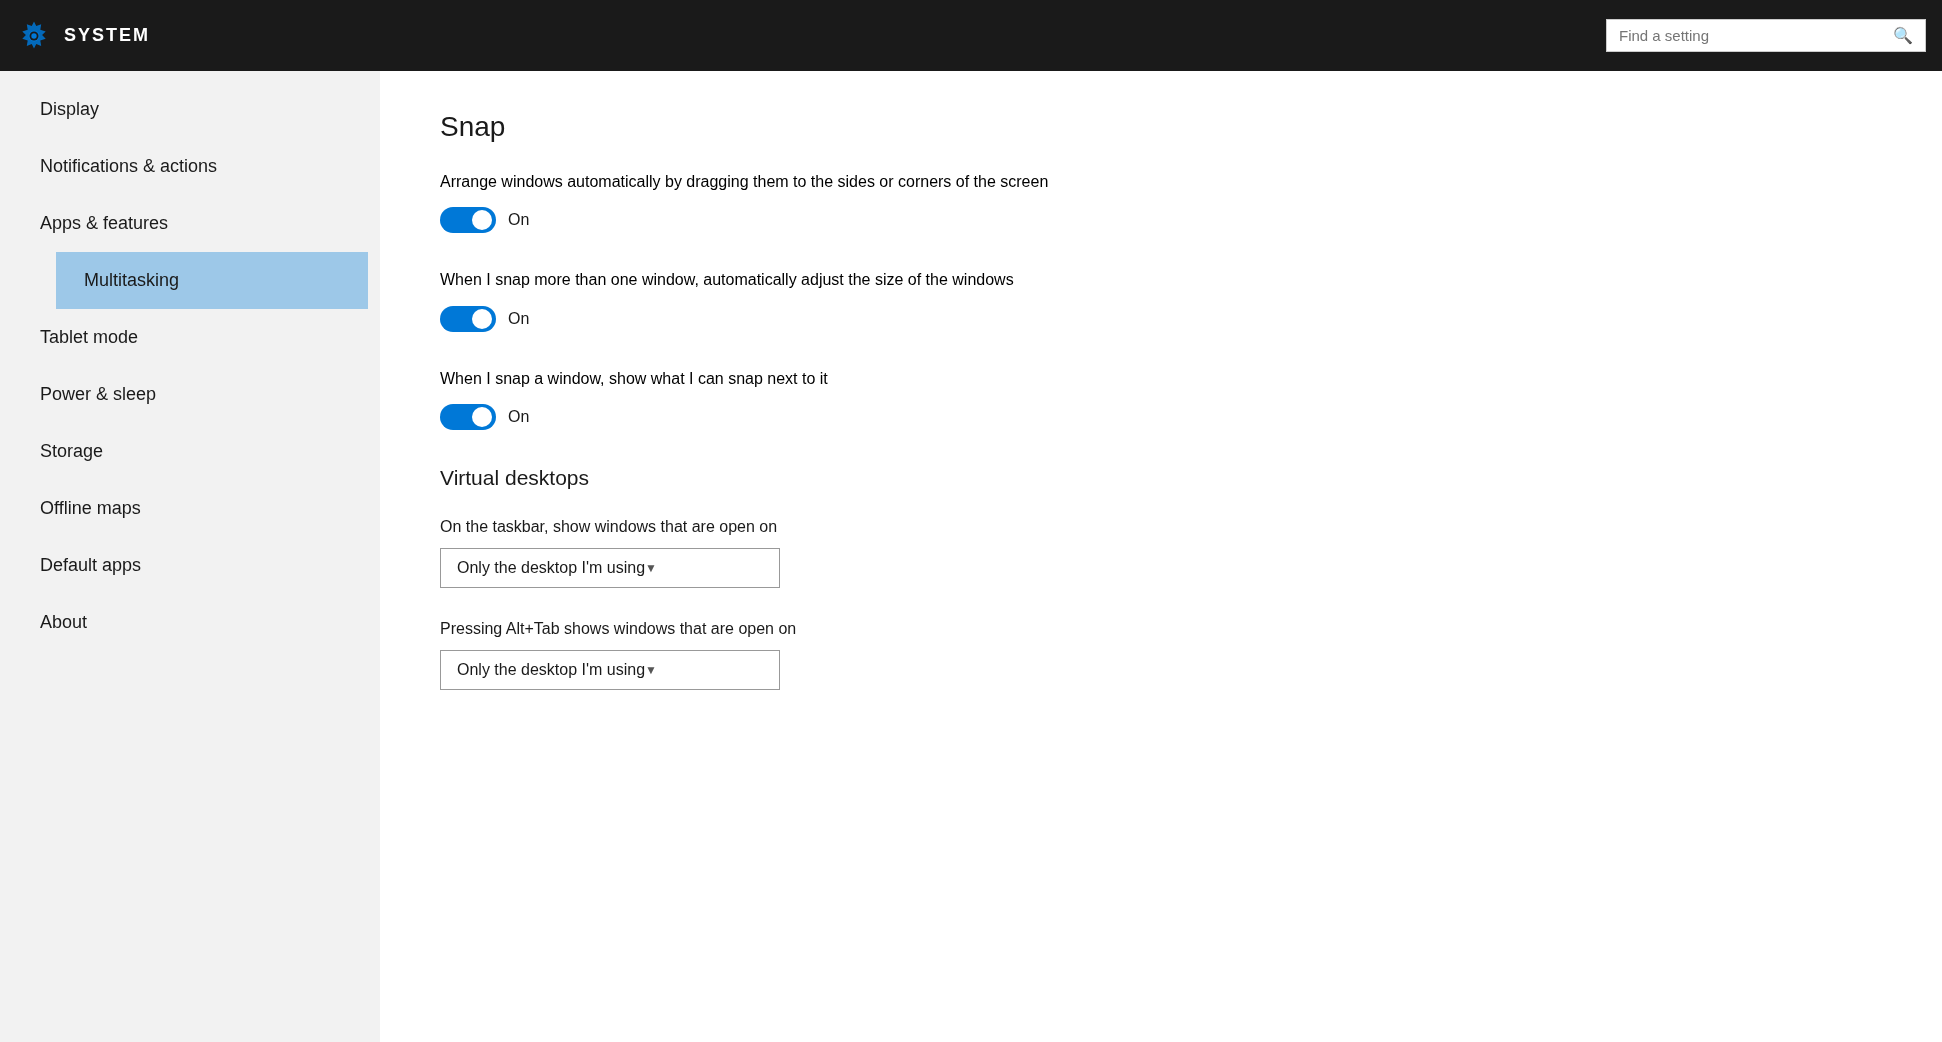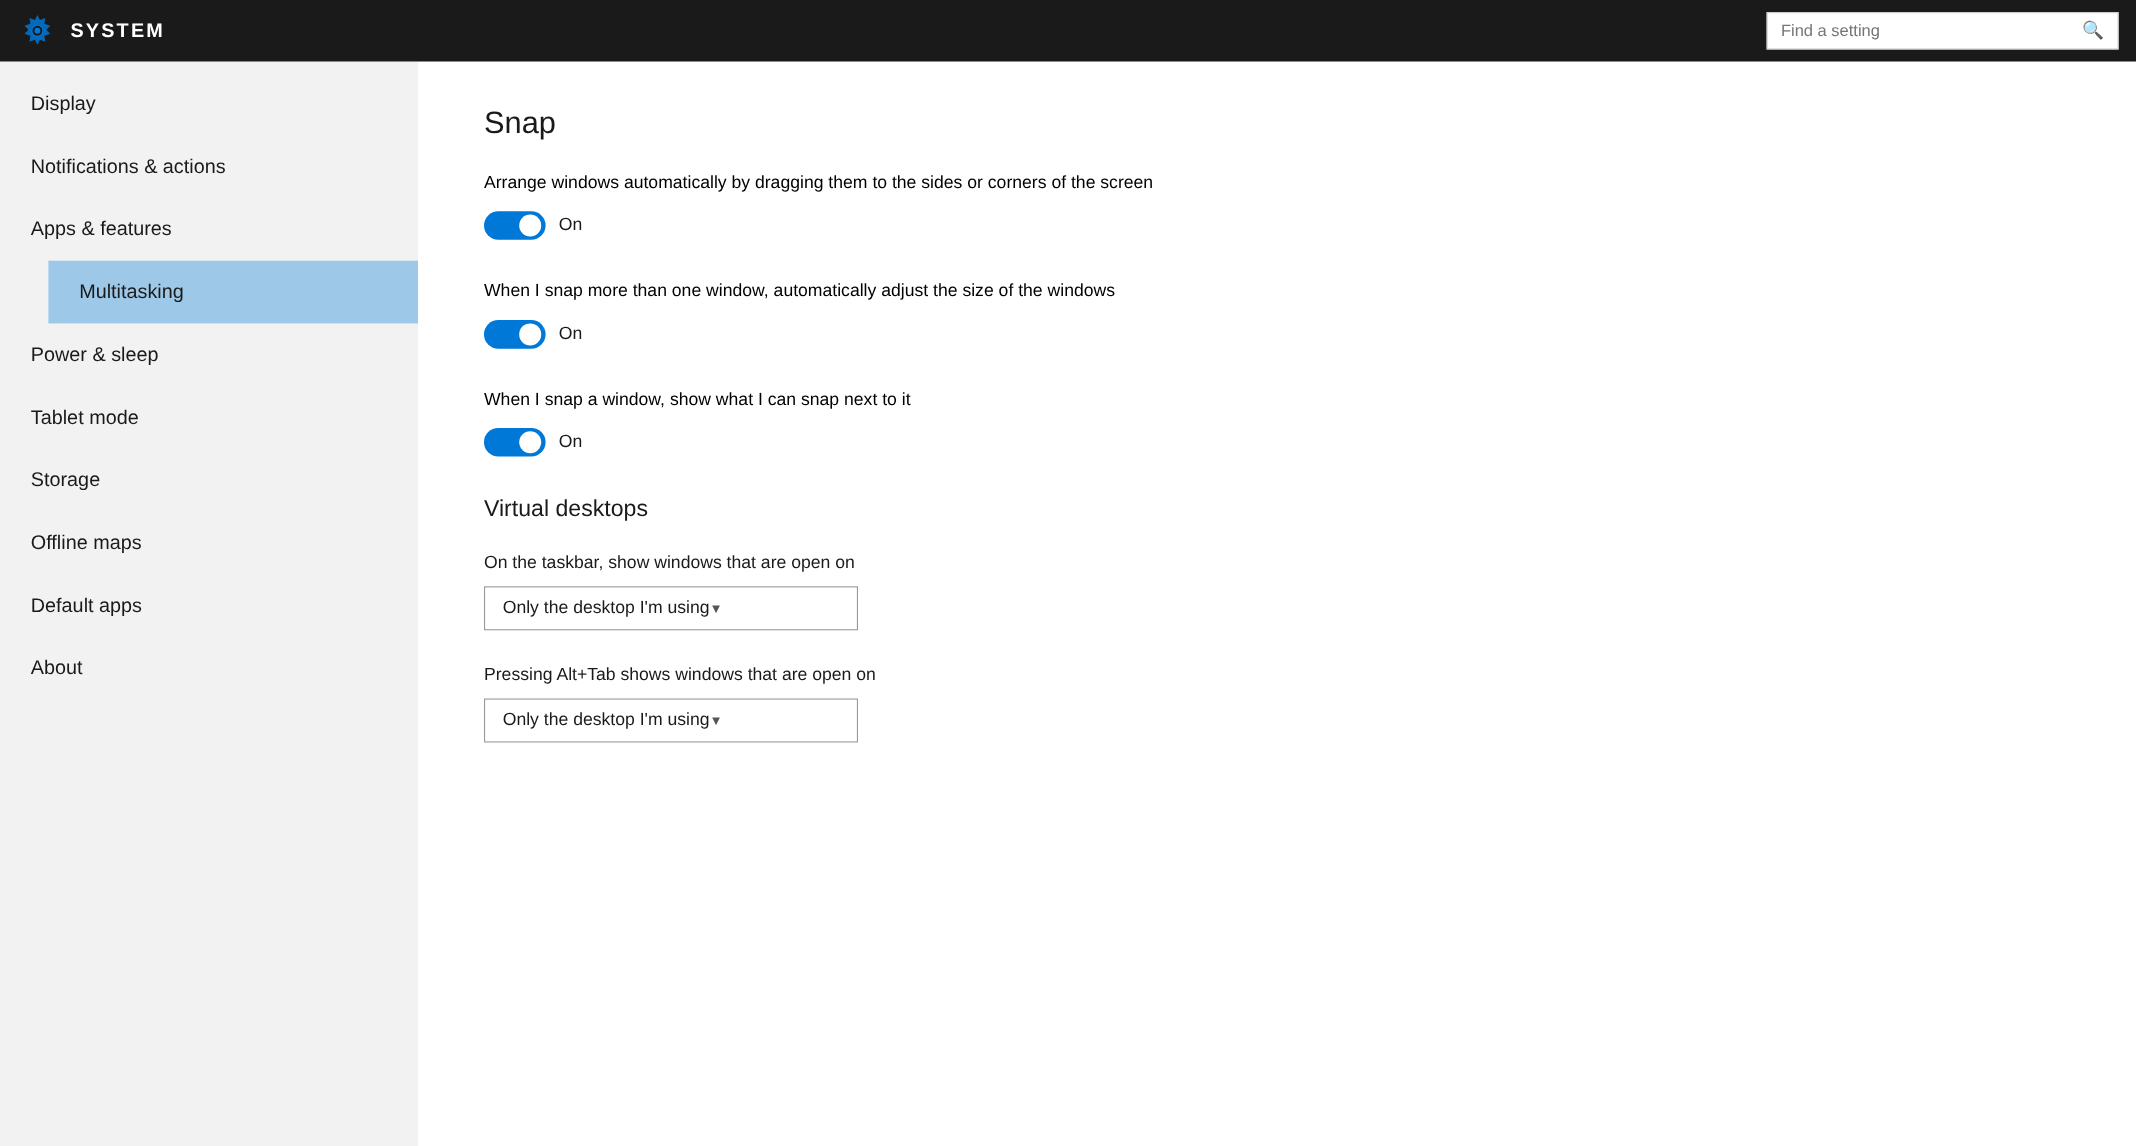--- a/index.html
+++ b/index.html
@@ -9,21 +9,21 @@
       width: 1942px;
       height: 1042px;
       overflow: hidden;
       display: flex;
       flex-direction: column;
     }
 
     
     .titlebar {
       background: #1a1a1a;
-      height: 56px;
+      height: 71px;
       display: flex;
       align-items: center;
       padding: 0 16px;
       flex-shrink: 0;
     }
     .titlebar-logo {
       width: 36px;
       height: 36px;
       margin-right: 12px;
     }
@@ -59,21 +59,21 @@
     .main {
       display: flex;
       flex: 1;
       overflow: hidden;
     }
 
     
     .sidebar {
       width: 380px;
       background: #f2f2f2;
-      padding: 10px 0;
+      padding: 10px 12px;
       flex-shrink: 0;
       overflow-y: auto;
       text-align: center;
     }
     .sidebar-item {
       padding: 18px 28px;
       font-size: 18px;
       color: #1a1a1a;
       cursor: pointer;
       display: flex;
@@ -202,24 +202,24 @@
     <div class="sidebar-item">
       <span>Notifications &amp; actions</span>
     </div>
     <div class="sidebar-item">
       <span>Apps &amp; features</span>
     </div>
     <div class="sidebar-item active">
       <span>Multitasking</span>
     </div>
     <div class="sidebar-item">
+      <span>Tablet mode</span>
+    </div>
+    <div class="sidebar-item">
       <span>Power &amp; sleep</span>
-    </div>
-    <div class="sidebar-item">
-      <span>Tablet mode</span>
     </div>
     <div class="sidebar-item">
       <span>Storage</span>
     </div>
     <div class="sidebar-item">
       <span>Offline maps</span>
     </div>
     <div class="sidebar-item">
       <span>Default apps</span>
     </div>

